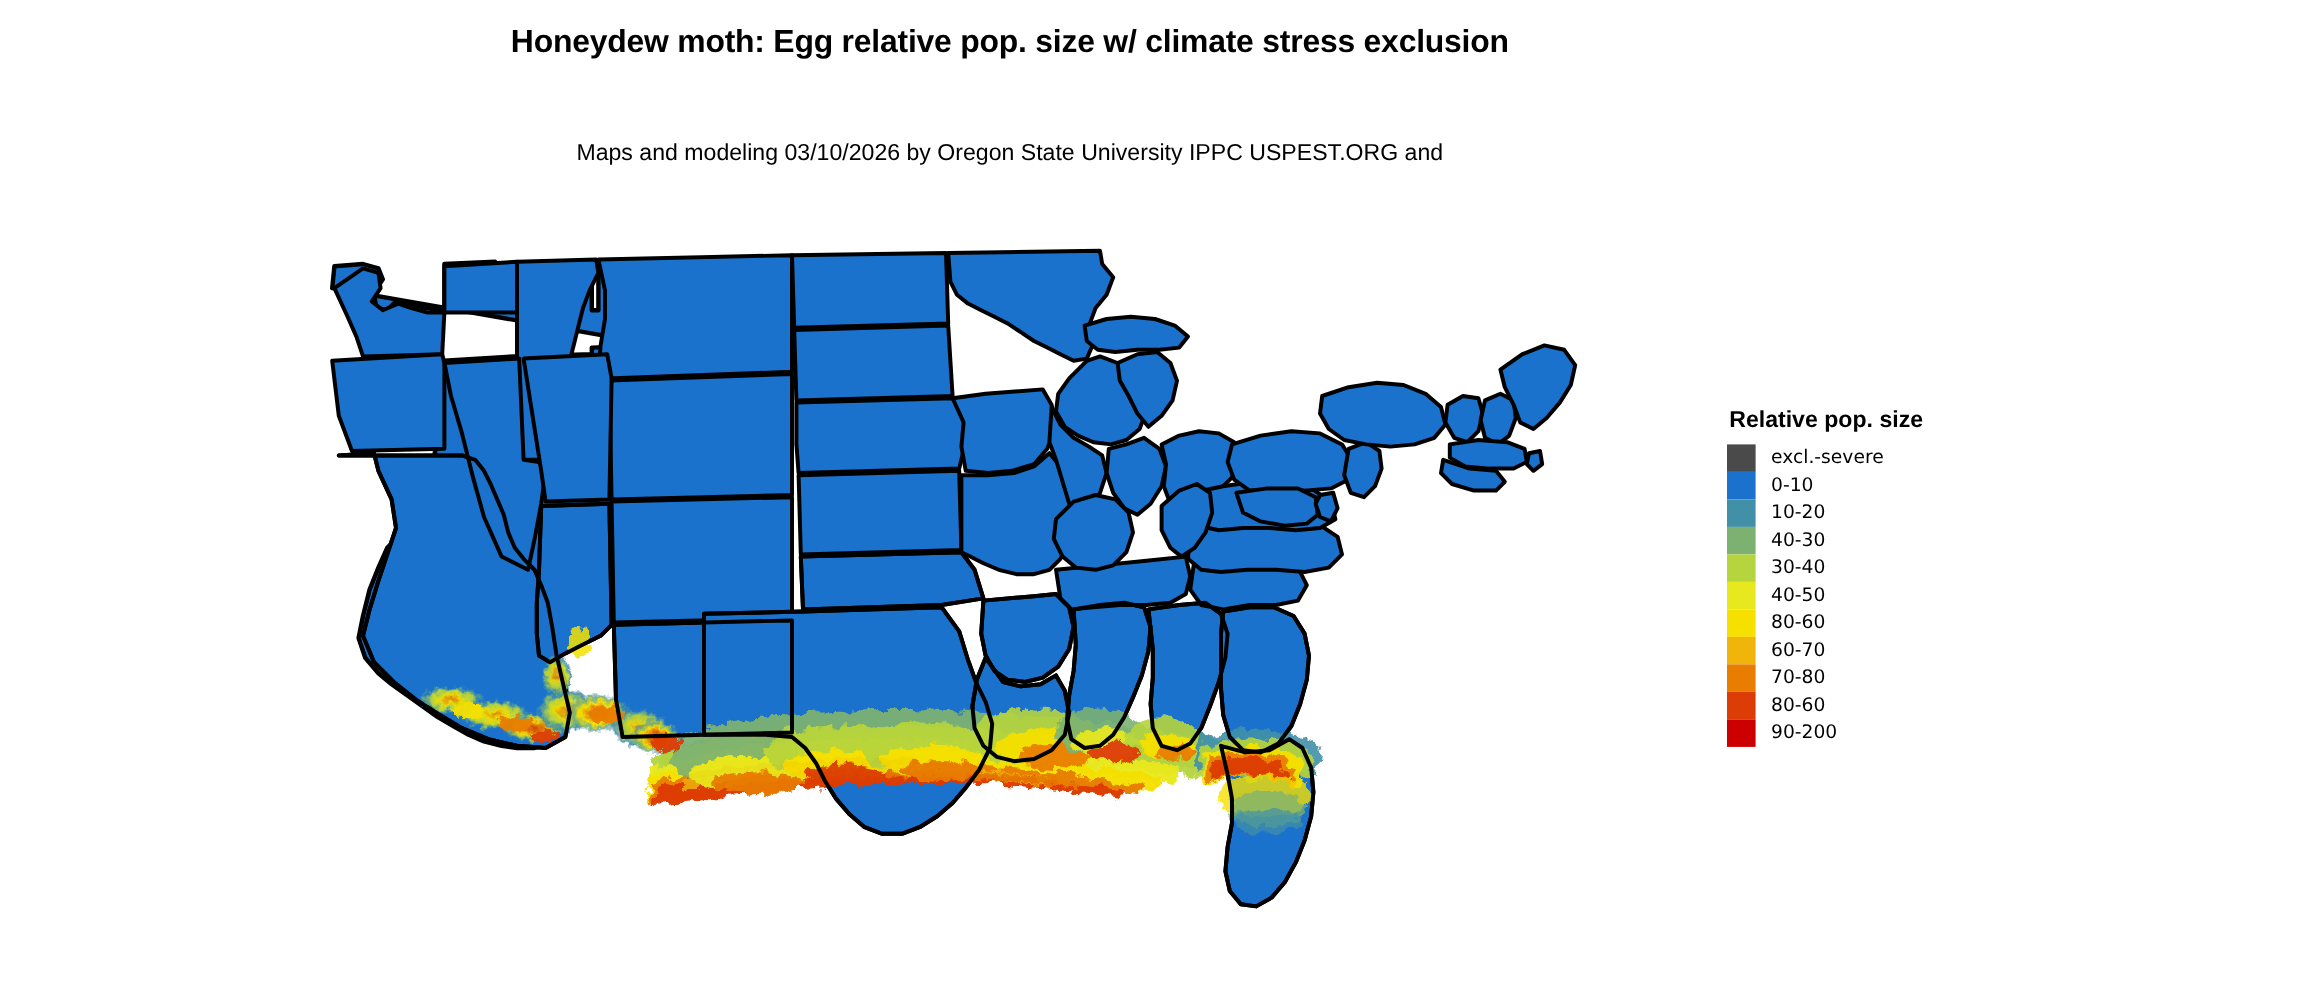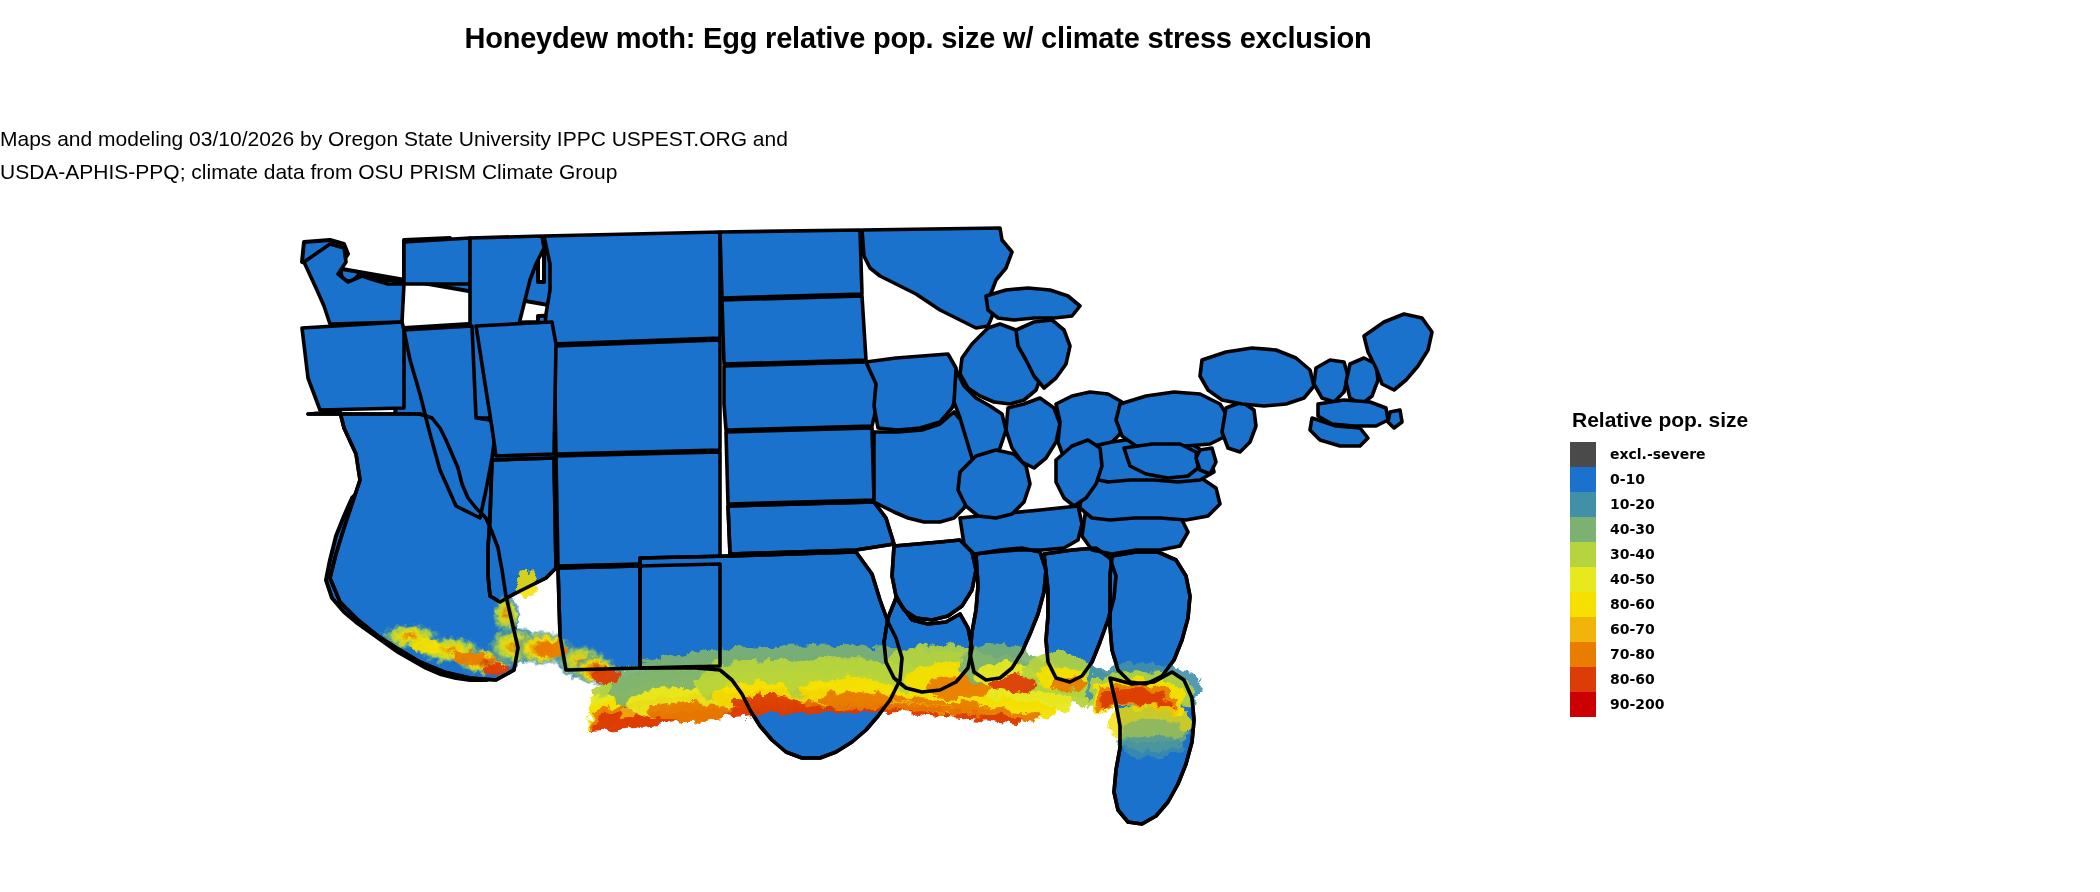--- a/index.html
+++ b/index.html
@@ -7,50 +7,49 @@
        font-family:"Liberation Sans","DejaVu Sans",sans-serif;color:#000;}
   #root{position:relative;width:2100px;height:892px;}
 
   .title{
     position:absolute;left:0;top:18px;width:1836px;
     text-align:center;font-weight:bold;font-size:29px;line-height:41px;
     letter-spacing:-0.2px;
   }
   .subtitle{
     position:absolute;left:0;top:122px;width:1836px;
-    text-align:left;font-size:21px;line-height:33px;font-weight:normal;
+    text-align:center;font-size:21px;line-height:33px;font-weight:normal;
   }
 
   
   .map-wrap{position:absolute;left:300px;top:218px;width:1260px;height:660px;}
   .map-wrap svg{display:block;width:1260px;height:660px;}
 
   
-  .legend{position:absolute;left:1570px;top:408px;}
+  .legend{position:absolute;left:1570px;top:370px;}
   .legend-title{font-size:21px;font-weight:bold;margin:0 0 10px 2px;white-space:nowrap;}
   .legend-rows{position:relative;}
   .legend-row{display:flex;align-items:center;height:25px;}
   .swatch{width:26px;height:25px;flex:0 0 26px;}
   .legend-label{
     font-family:"DejaVu Sans","Liberation Sans",sans-serif;
-    font-size:14px;line-height:19px;margin-left:14px;white-space:nowrap;font-weight:bold;
+    font-size:17px;line-height:19px;margin-left:14px;white-space:nowrap;
   }
 </style>
 </head>
 <body>
 
 <div id="root">
 
   <div class="title">
     <div>Honeydew moth: Egg relative pop. size w/ climate stress exclusion</div>
   </div>
 
   <div class="subtitle">
     <div>Maps and modeling 03/10/2026 by Oregon State University IPPC USPEST.ORG and</div>
-    <div>USDA-APHIS-PPQ; climate data from OSU PRISM Climate Group</div>
   </div>
 
   <div class="map-wrap">
     <svg viewBox="0 0 1260 660" xmlns="http://www.w3.org/2000/svg">
       <defs>
 
         <clipPath id="usclip">
           <path d="M8,40 L8,30 L33,28 L40,48 L36,70 L44,86 L52,86 L54,96 L47,104 L36,100 L30,118 L36,130
                    L34,146 L44,160 L56,180 L64,196 L70,214 L78,226 L86,232 L96,246 L104,262 L112,268
                    L118,282 L126,290 L134,300 L142,300 L150,294 L154,282 L162,276 L172,276 L184,286

